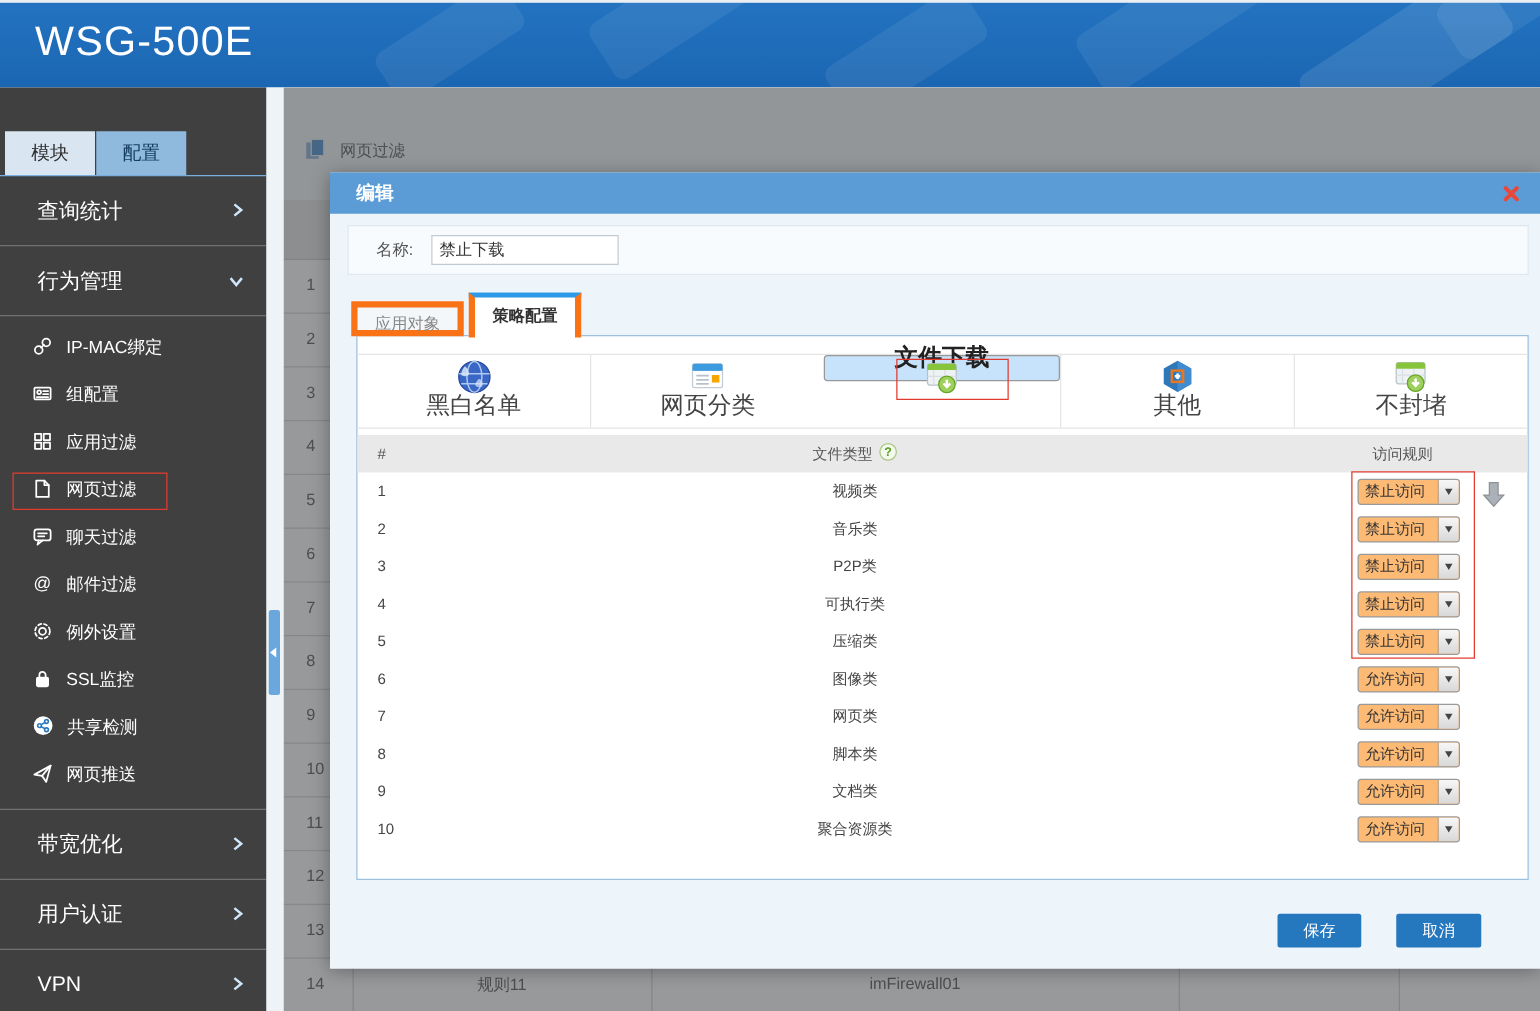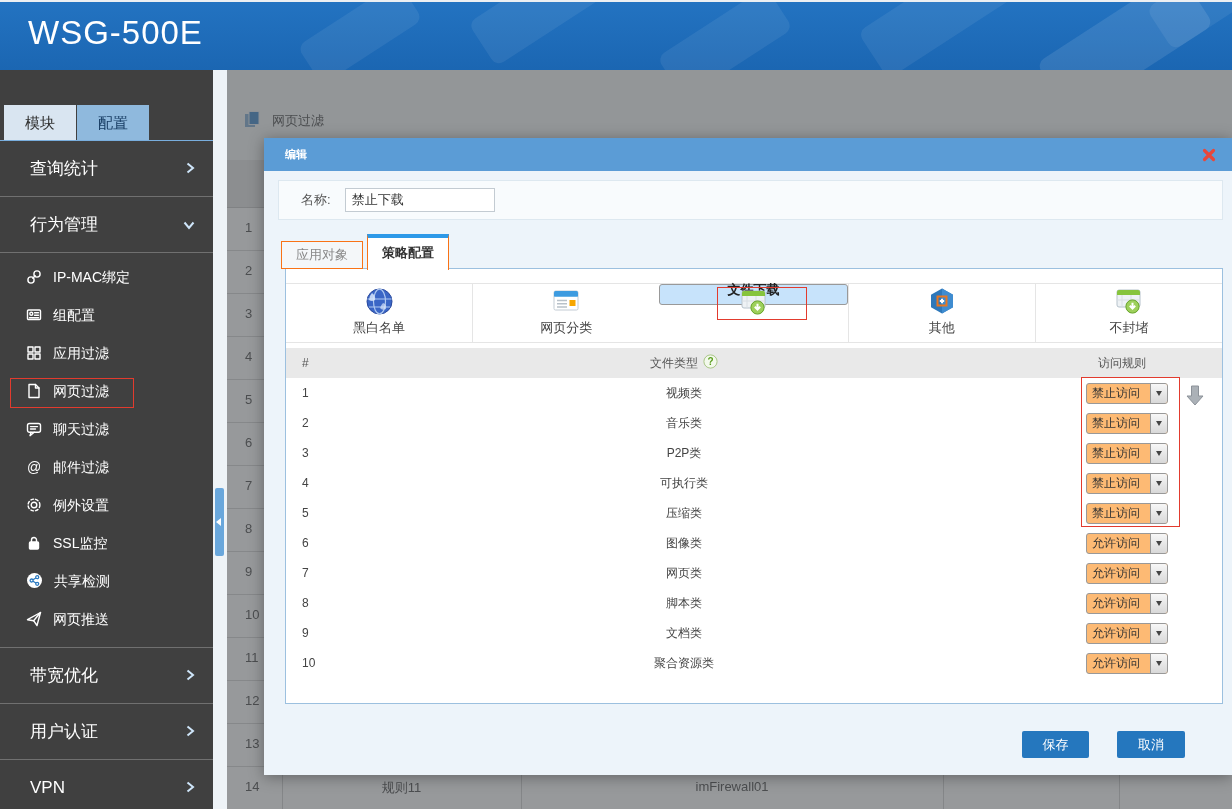--- a/index.html
+++ b/index.html
@@ -45,37 +45,37 @@
   .bgtr .num{position:absolute;left:18px;top:12px;}
   .bgtr .c2{position:absolute;left:55px;width:239px;top:12px;text-align:center;}
   .bgtr .c3{position:absolute;left:294px;width:422px;top:12px;text-align:center;}
   .vline{position:absolute;top:48px;bottom:0;width:1px;background:#dcdcdc;}
   .overlay{position:absolute;left:0;top:0;right:0;bottom:0;background:rgba(24,28,33,0.45);z-index:4;}
 
   
   .modal{position:absolute;left:264px;top:138px;width:968px;height:637px;background:#edf4fa;z-index:10;
          box-shadow:0 2px 14px rgba(0,0,0,0.35);}
   .mhead{height:33px;background:#5b9cd6;display:flex;align-items:center;padding:0 14px 0 21px;}
-  .mtitle{color:#fff;font-size:11px;font-weight:bold;flex:1;}
+  .mtitle{color:#fff;font-size:15px;font-weight:bold;flex:1;}
   .mclose{width:18px;height:18px;cursor:pointer;display:flex;align-items:center;justify-content:center;}
   .namebox{position:absolute;left:14px;right:9px;top:42px;height:38px;background:#f8fbfd;border:1px solid #dde8f0;
            display:flex;align-items:center;}
   .namebox label{margin-left:22px;font-size:13px;color:#555;}
   .namebox input{margin-left:14px;width:136px;height:22px;border:1px solid #c3cbd2;font-size:13px;color:#333;
                  padding:0 6px;font-family:inherit;background:#fff;}
   .mtabs{position:absolute;left:17px;top:95px;height:36px;display:flex;align-items:flex-end;z-index:2;}
-  .mtab{box-sizing:border-box;height:28px;line-height:26px;padding:0 14px;border:1px solid #f97316;background:#f4f7f9;
+  .mtab{box-sizing:border-box;height:28px;line-height:26px;padding:0 14px;border:5px solid #f97316;background:#f4f7f9;
         color:#888;font-size:13px;margin-right:4px;cursor:pointer;}
   .mtab.active{height:36px;line-height:30px;border-top:4px solid #2d99e8;border-bottom:none;background:#fff;
         color:#333;font-weight:bold;margin-bottom:-1px;}
   .panel{position:absolute;left:21px;top:130px;width:938px;height:436px;background:#fff;border:1px solid #9cc0df;
          box-sizing:border-box;}
   .icontabs{position:absolute;left:0;right:0;top:14px;height:58px;border-top:1px solid #e5e5e5;border-bottom:1px solid #e5e5e5;display:flex;}
   .itab{flex:1;position:relative;display:flex;flex-direction:column;align-items:center;justify-content:flex-end;
-        padding-bottom:5px;border-left:1px solid #e5e5e5;font-size:13px;color:#444;cursor:pointer;box-sizing:border-box;}
+        padding-bottom:5px;border-left:1px solid #e5e5e5;font-size:19px;color:#444;cursor:pointer;box-sizing:border-box;}
   .itab:first-child{border-left:none;}
   .itab .ic{position:absolute;top:3px;}
   .itab.sel{background:#c7e3fb;}
   .itab.sel .lbl{font-weight:bold;color:#222;}
   .itab .redbox{position:absolute;left:50%;top:2px;margin-left:-37px;width:88px;height:31px;border:1px solid #e23b2e;pointer-events:none;}
   .ghead{position:absolute;left:0;right:0;top:79px;height:30px;background:#e9e9e9;display:flex;align-items:center;
          font-size:12px;color:#555;}
   .gc1{width:60px;padding-left:16px;box-sizing:border-box;}
   .gc2{flex:1;display:flex;justify-content:center;align-items:center;gap:5px;}
   .gc3{width:200px;display:flex;justify-content:center;box-sizing:border-box;}

